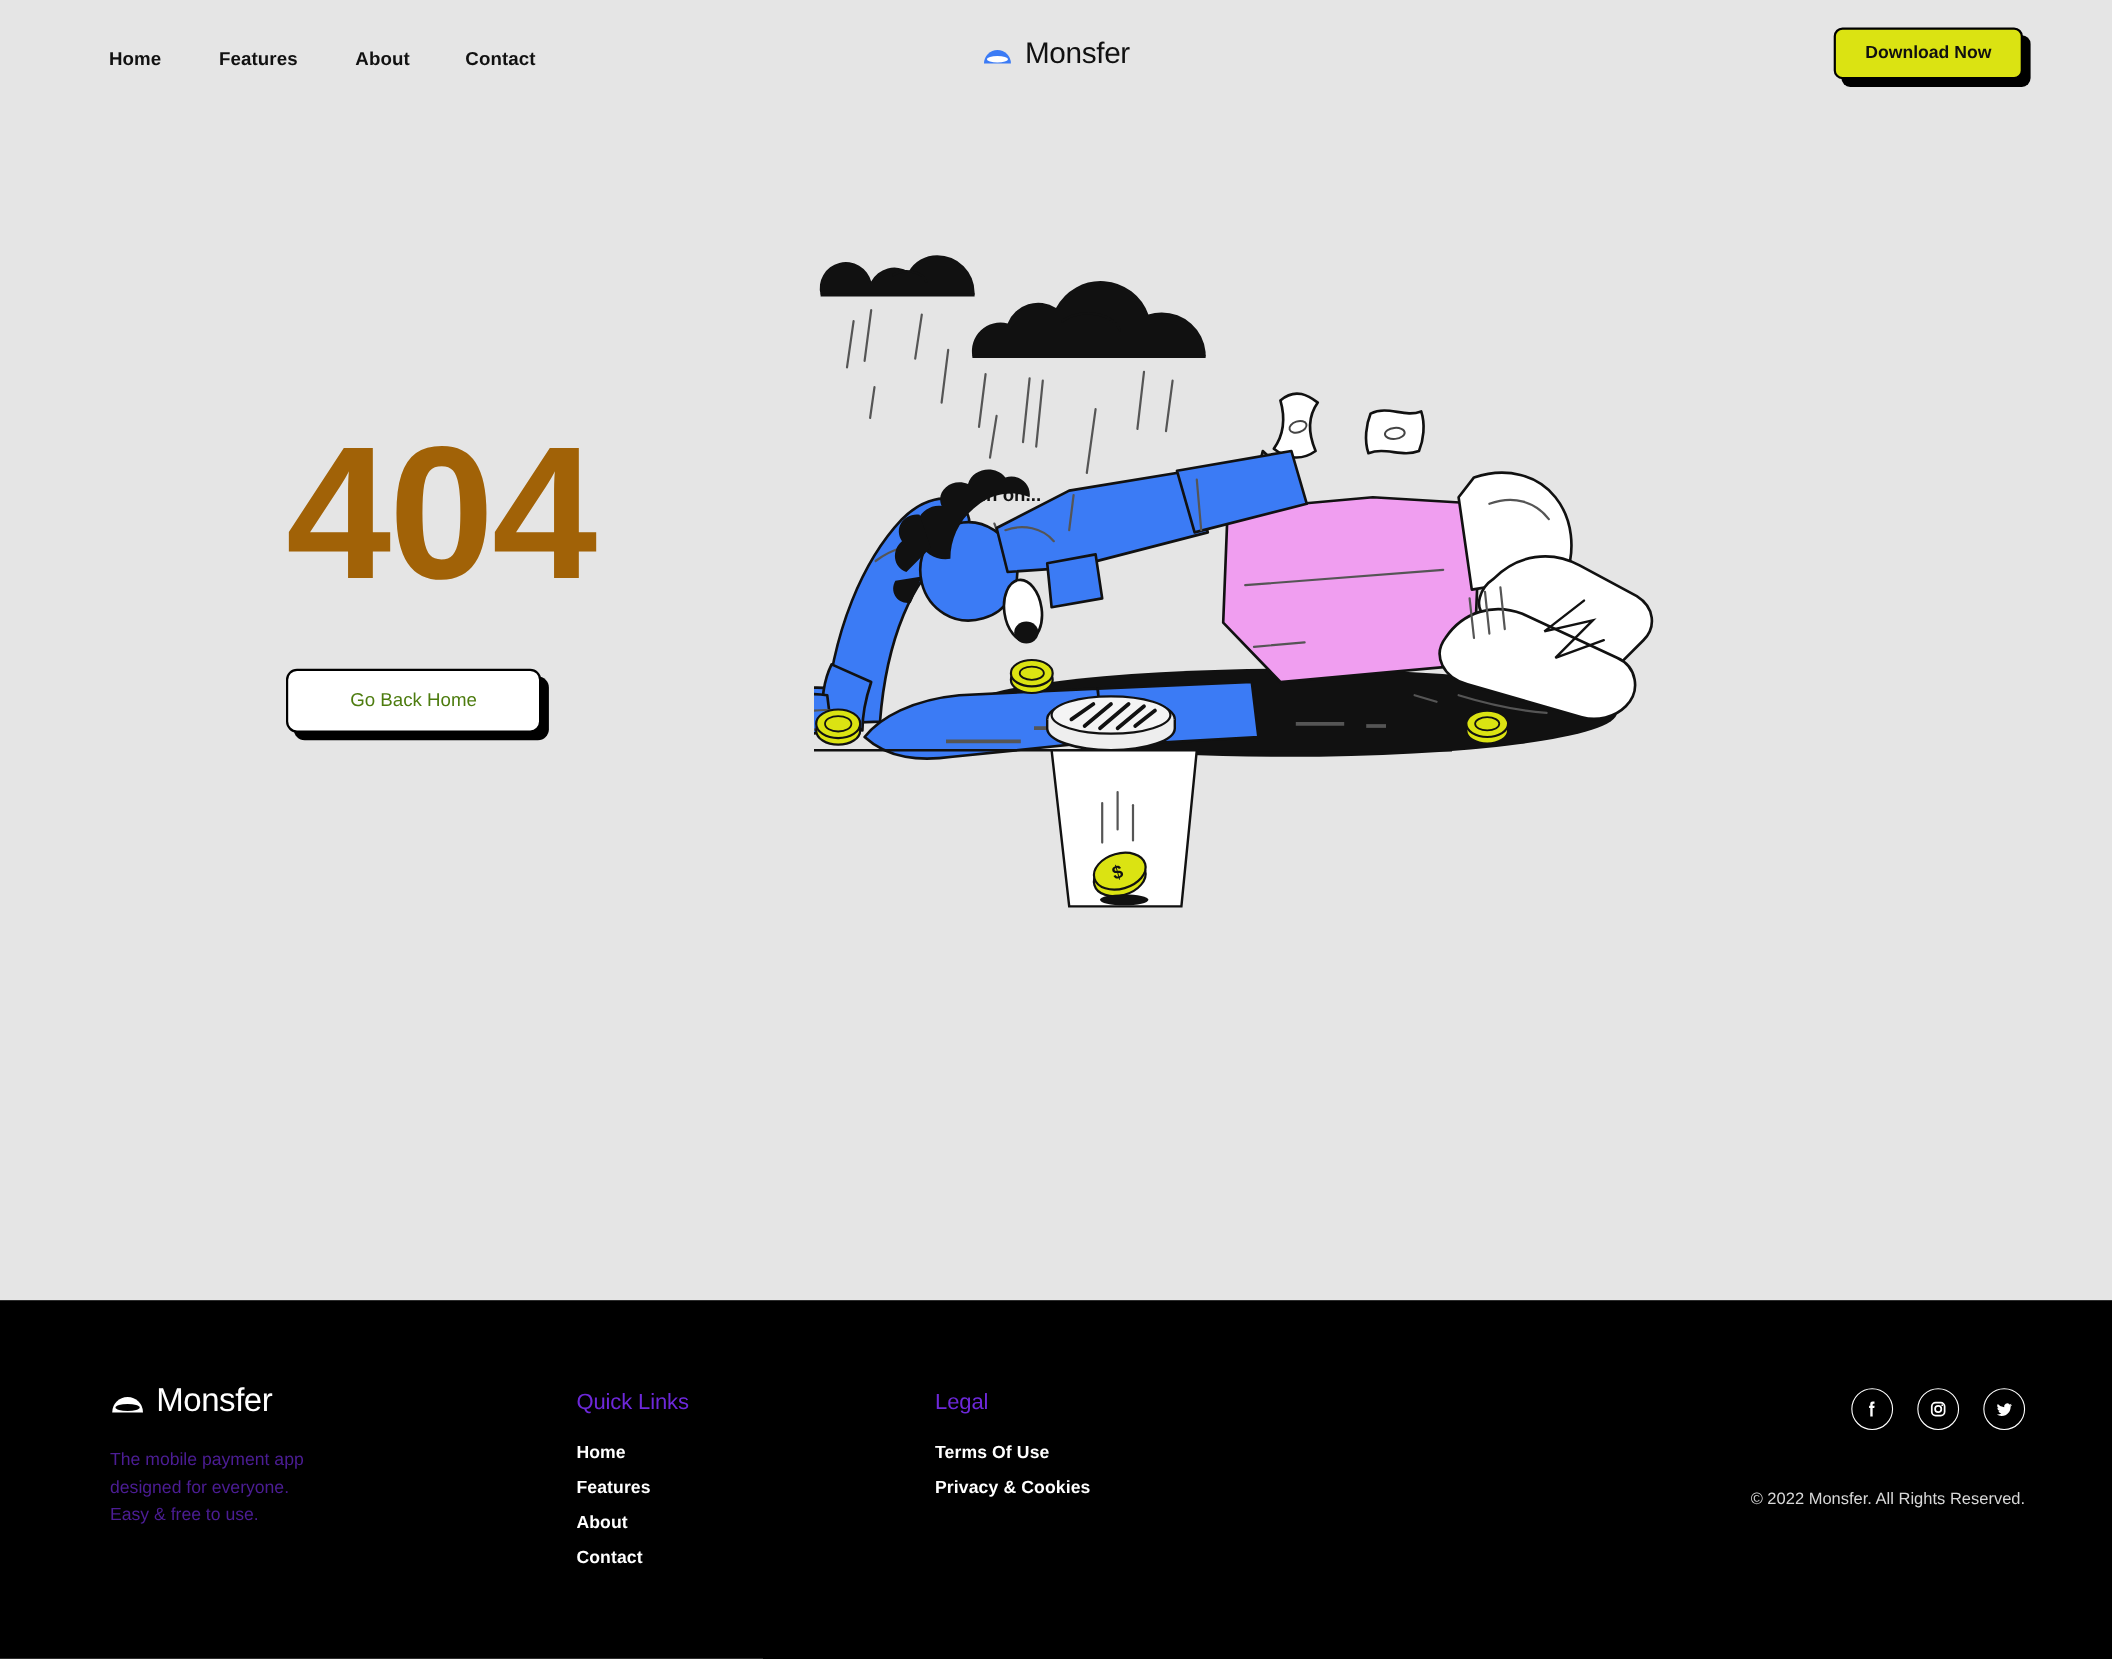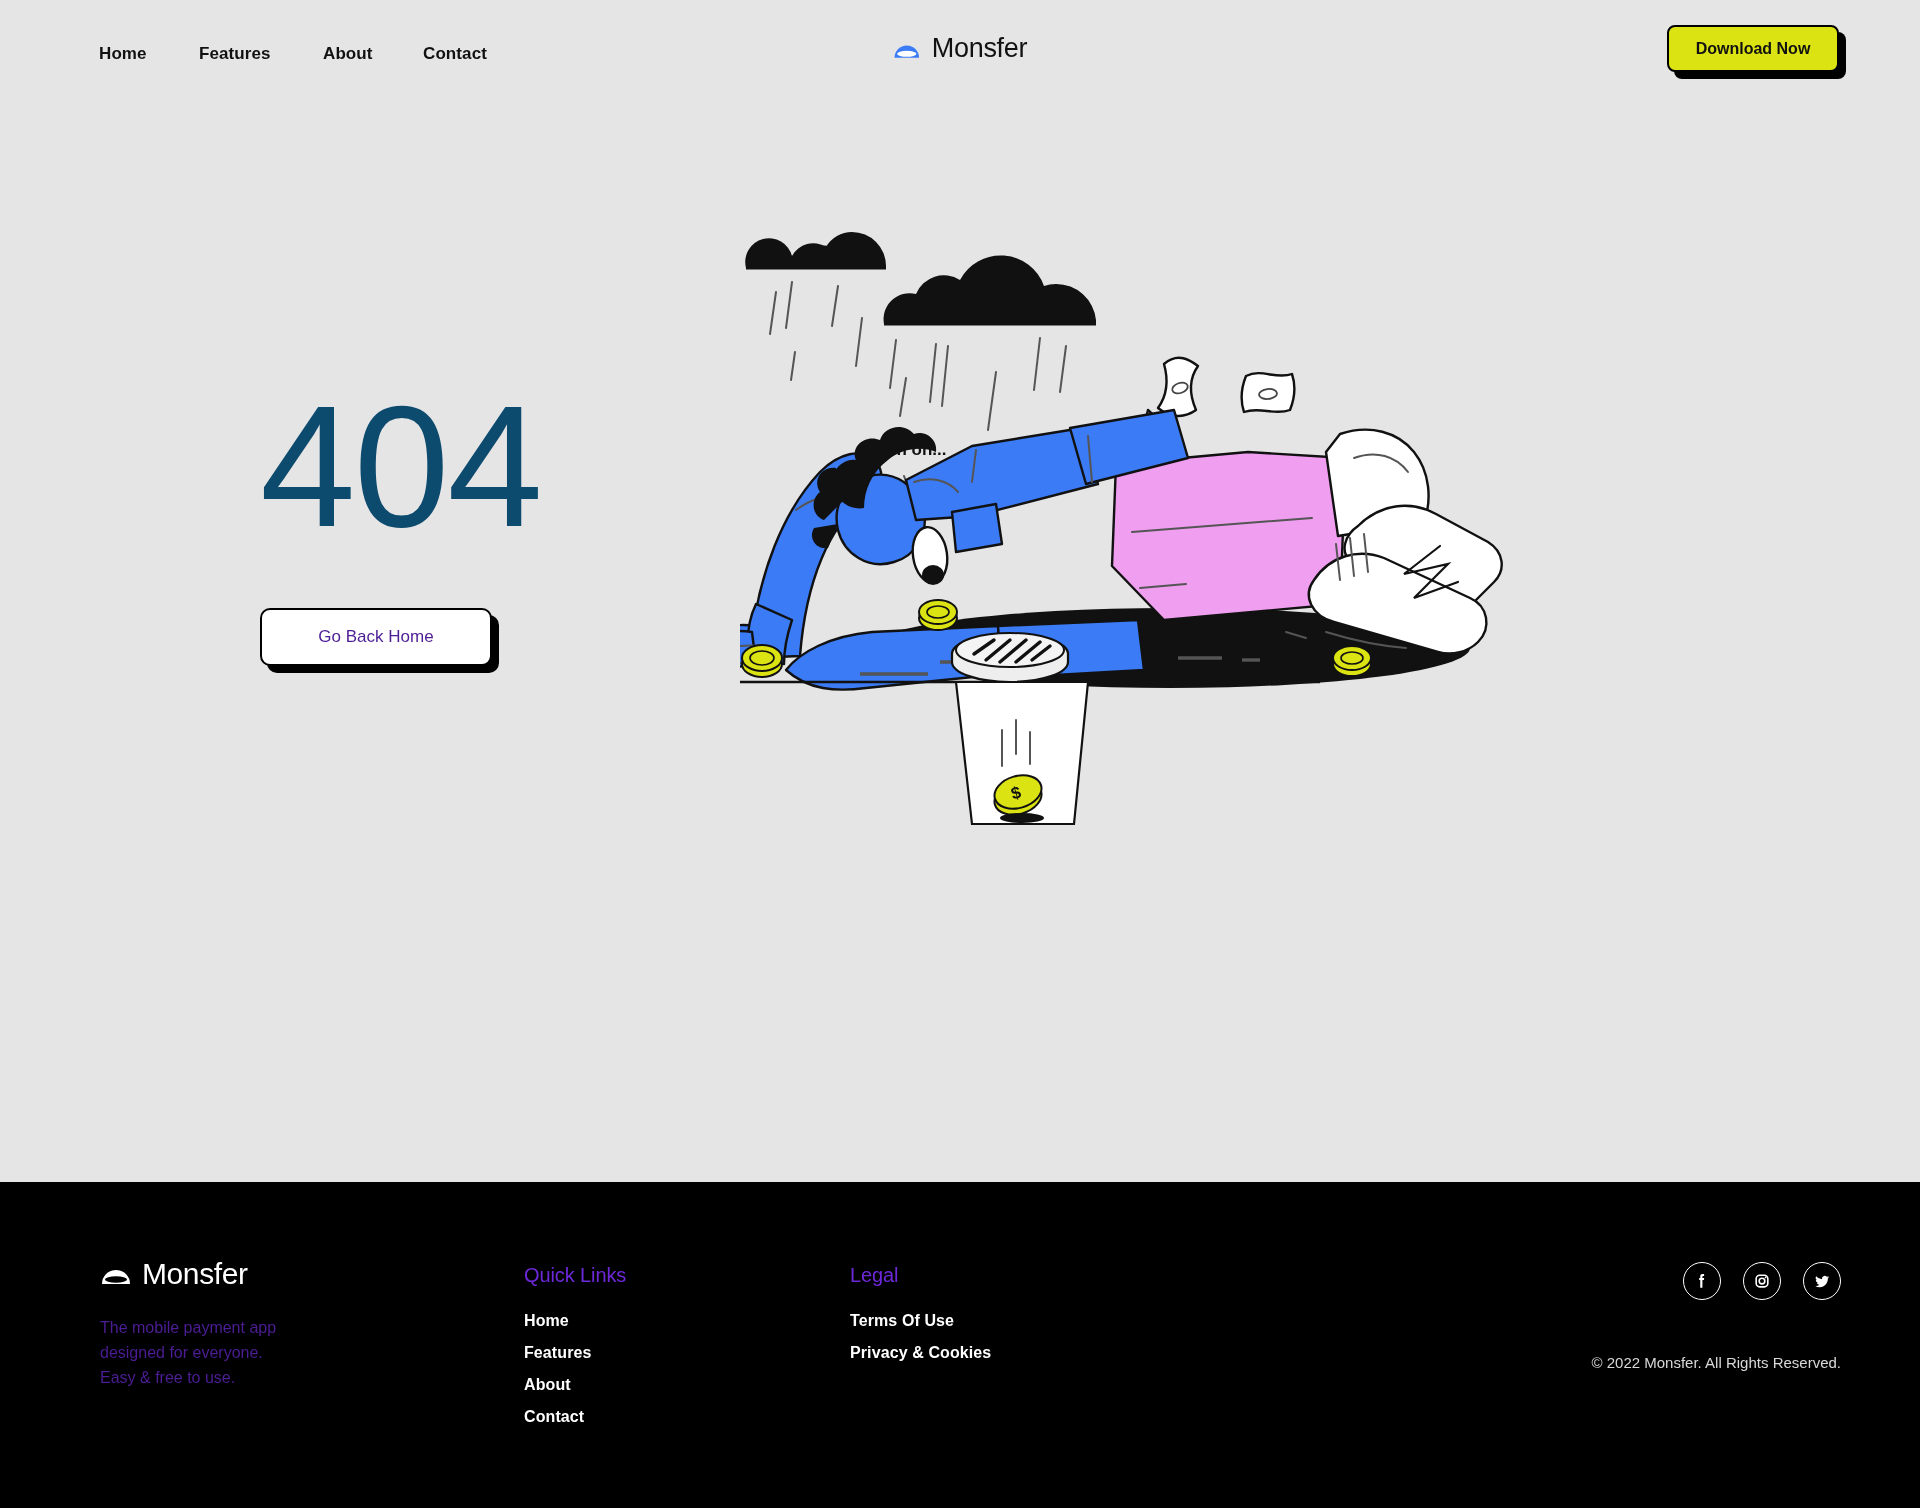--- a/index.html
+++ b/index.html
@@ -50,37 +50,37 @@
     font-size:16px; font-weight:700; color:#111;
     display:flex; align-items:center; justify-content:center;
     cursor:pointer;
   }
 
   
   .hero { position:absolute; top:0; left:0; width:1920px; height:1182px; }
 
   .hero-left { position:absolute; left:260px; top:385px; width:620px; }
   .hero-404 {
-    font-size:172px; font-weight:normal; line-height:.95;
-    letter-spacing:-2px; color:#0c4a6e;
+    font-size:172px; font-weight:bold; line-height:.95;
+    letter-spacing:-2px; color:#a16207;
   }
   .hero-sub {
     margin-top:40px;
     font-size:26px; line-height:1.32; font-weight:400; color:#1a1a1a;
     letter-spacing:-.2px; max-width:380px;
   }
   .gb-wrap { position:relative; margin-top:60px; width:232px; height:60px; }
   .gb-shadow {
     position:absolute; left:7px; top:7px; width:232px; height:58px;
     background:#000; border-radius:10px;
   }
   .gb-btn {
     position:relative; width:232px; height:58px;
     background:#fff; border:2px solid #000; border-radius:10px;
-    font-size:17px; font-weight:500; color:#4c1d95;
+    font-size:17px; font-weight:500; color:#4d7c0f;
     display:flex; align-items:center; justify-content:center;
     cursor:pointer;
     text-align:center;
   }
 
   .hero-art { position:absolute; left:740px; top:230px; width:940px; height:750px; }
   .hero-art svg { width:100%; height:100%; display:block; }
 
   
   .footer {

